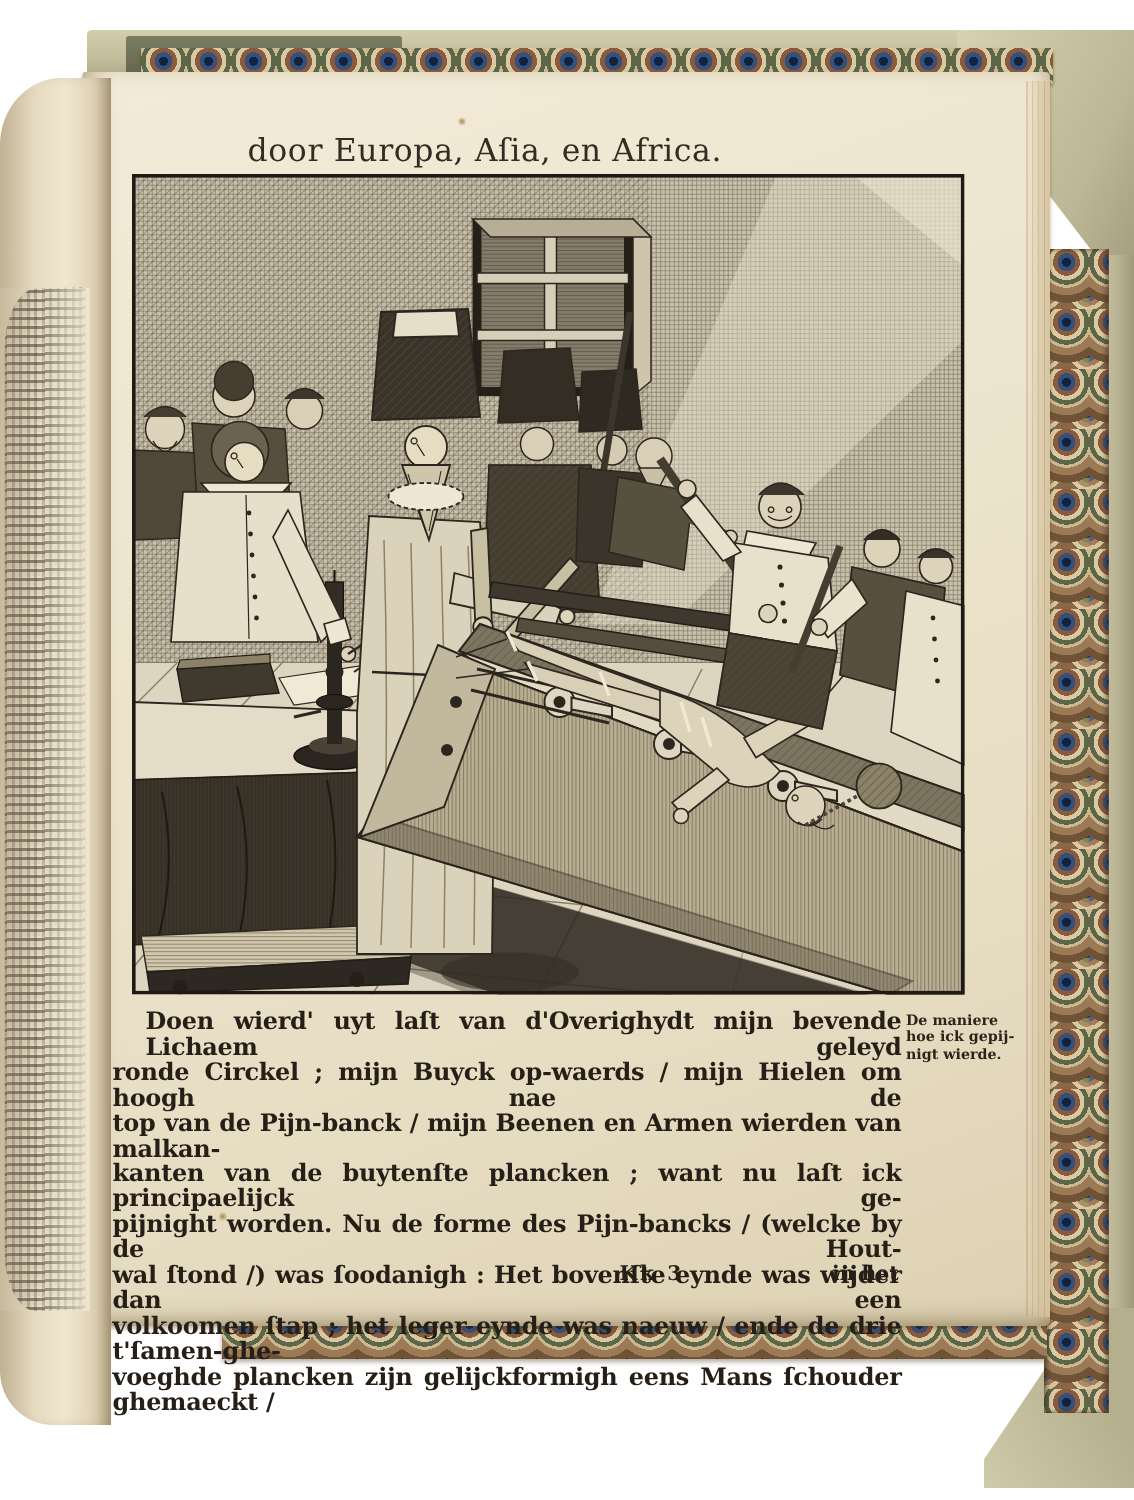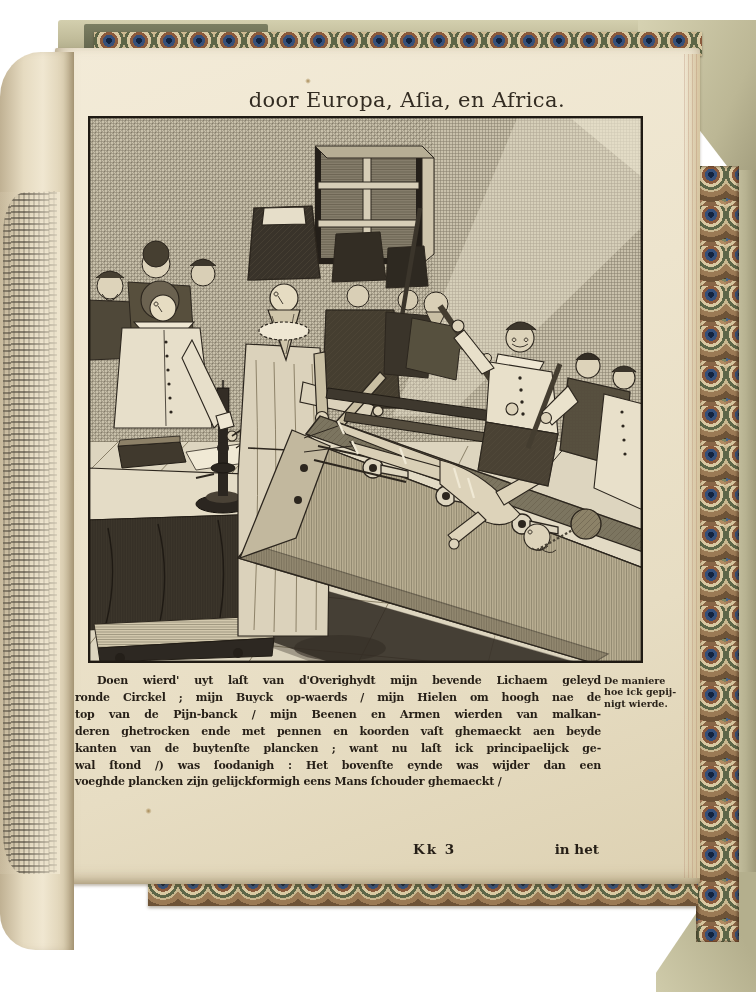--- a/index.html
+++ b/index.html
@@ -54,29 +54,29 @@
                inset 0 -12px 16px -11px rgba(100,78,42,.55),
                0 2px 3px rgba(80,60,30,.35);
     border-radius:2px 3px 4px 2px;}
   .fore-edge-lines{position:absolute;right:0;top:6px;width:16px;height:824px;
     background:
       repeating-linear-gradient(to right, rgba(170,120,95,.28) 0 1px, rgba(0,0,0,0) 1px 4px),
       linear-gradient(to right, rgba(226,210,178,0), rgba(216,198,160,.9));}
   .foxing{position:absolute;border-radius:50%;background:radial-gradient(circle,#a58752,rgba(165,135,82,0) 70%);}
 
   .pg-header{position:absolute;left:0;top:40px;width:645px;height:30px;color:#332c22;}
-  .running-title{position:absolute;left:110px;width:400px;text-align:right;
+  .running-title{position:absolute;left:110px;width:400px;text-align:left;
     font-size:21px;letter-spacing:.4px;}
   .page-number{position:absolute;left:482px;top:18px;font-size:14px;letter-spacing:2px;margin-top:26px;}
 
   .engraving{position:absolute;left:33px;top:68px;width:555px;height:547px;margin:0;}
   .engraving svg{display:block;width:555px;height:547px;}
 
   .bodytext{position:absolute;left:20px;top:625px;width:526px;color:#261f17;
-    font-size:11px;font-weight:700;line-height:16.9px;letter-spacing:-.2px;}
+    font-size:16px;font-weight:700;line-height:16.9px;letter-spacing:-.2px;}
   .bline{text-align:justify;text-align-last:justify;white-space:normal;}
   .bline.first{padding-left:22px;}
   .bline.last{text-align-last:left;}
 
   .mnotes{position:absolute;left:549px;top:627px;width:88px;color:#2b241b;
     font-size:9.5px;font-weight:700;line-height:11.4px;}
   .mnote+.mnote{margin-top:27px;margin-left:16px;}
 
   .sigrow{position:absolute;left:20px;top:793px;width:526px;height:20px;color:#261f17;
     font-size:13.5px;font-weight:700;}
@@ -377,23 +377,24 @@
         </g>
 
         <rect x="1.2" y="1.2" width="552.6" height="544.6" fill="none" stroke="#1f1a13" stroke-width="2.4"></rect>
       </svg>
     </figure>
 
     <div class="bodytext">
       <div class="bline first">Doen wierd' uyt laſt van d'Overighydt mijn bevende Lichaem geleyd</div>
       <div class="bline">ronde Circkel ; mijn Buyck op-waerds / mijn Hielen om hoogh nae de</div>
       <div class="bline">top van de Pijn-banck / mijn Beenen en Armen wierden van malkan-</div>
-      <div class="bline">deren ghetrocken ende met pennen en koorden vaſt ghemaeckt aen beyde</div>
       <div class="bline">kanten van de buytenſte plancken ; want nu laſt ick principaelijck ge-</div>
+      <div class="bline">pijnight worden.  Nu de forme des Pijn-bancks / (welcke by de Hout-</div>
       <div class="bline">wal ſtond /) was ſoodanigh : Het bovenſte eynde was wijder dan een</div>
+      <div class="bline">volkoomen ſtap ; het leger eynde was naeuw / ende de drie t'ſamen-ghe-</div>
       <div class="bline last">voeghde plancken zijn gelijckformigh eens Mans ſchouder ghemaeckt /</div>
     </div>
 
     <aside class="mnotes">
       <div class="mnote">
         <div>De maniere</div>
         <div>hoe ick gepij-</div>
         <div>nigt wierde.</div>
       </div>
     </aside>

